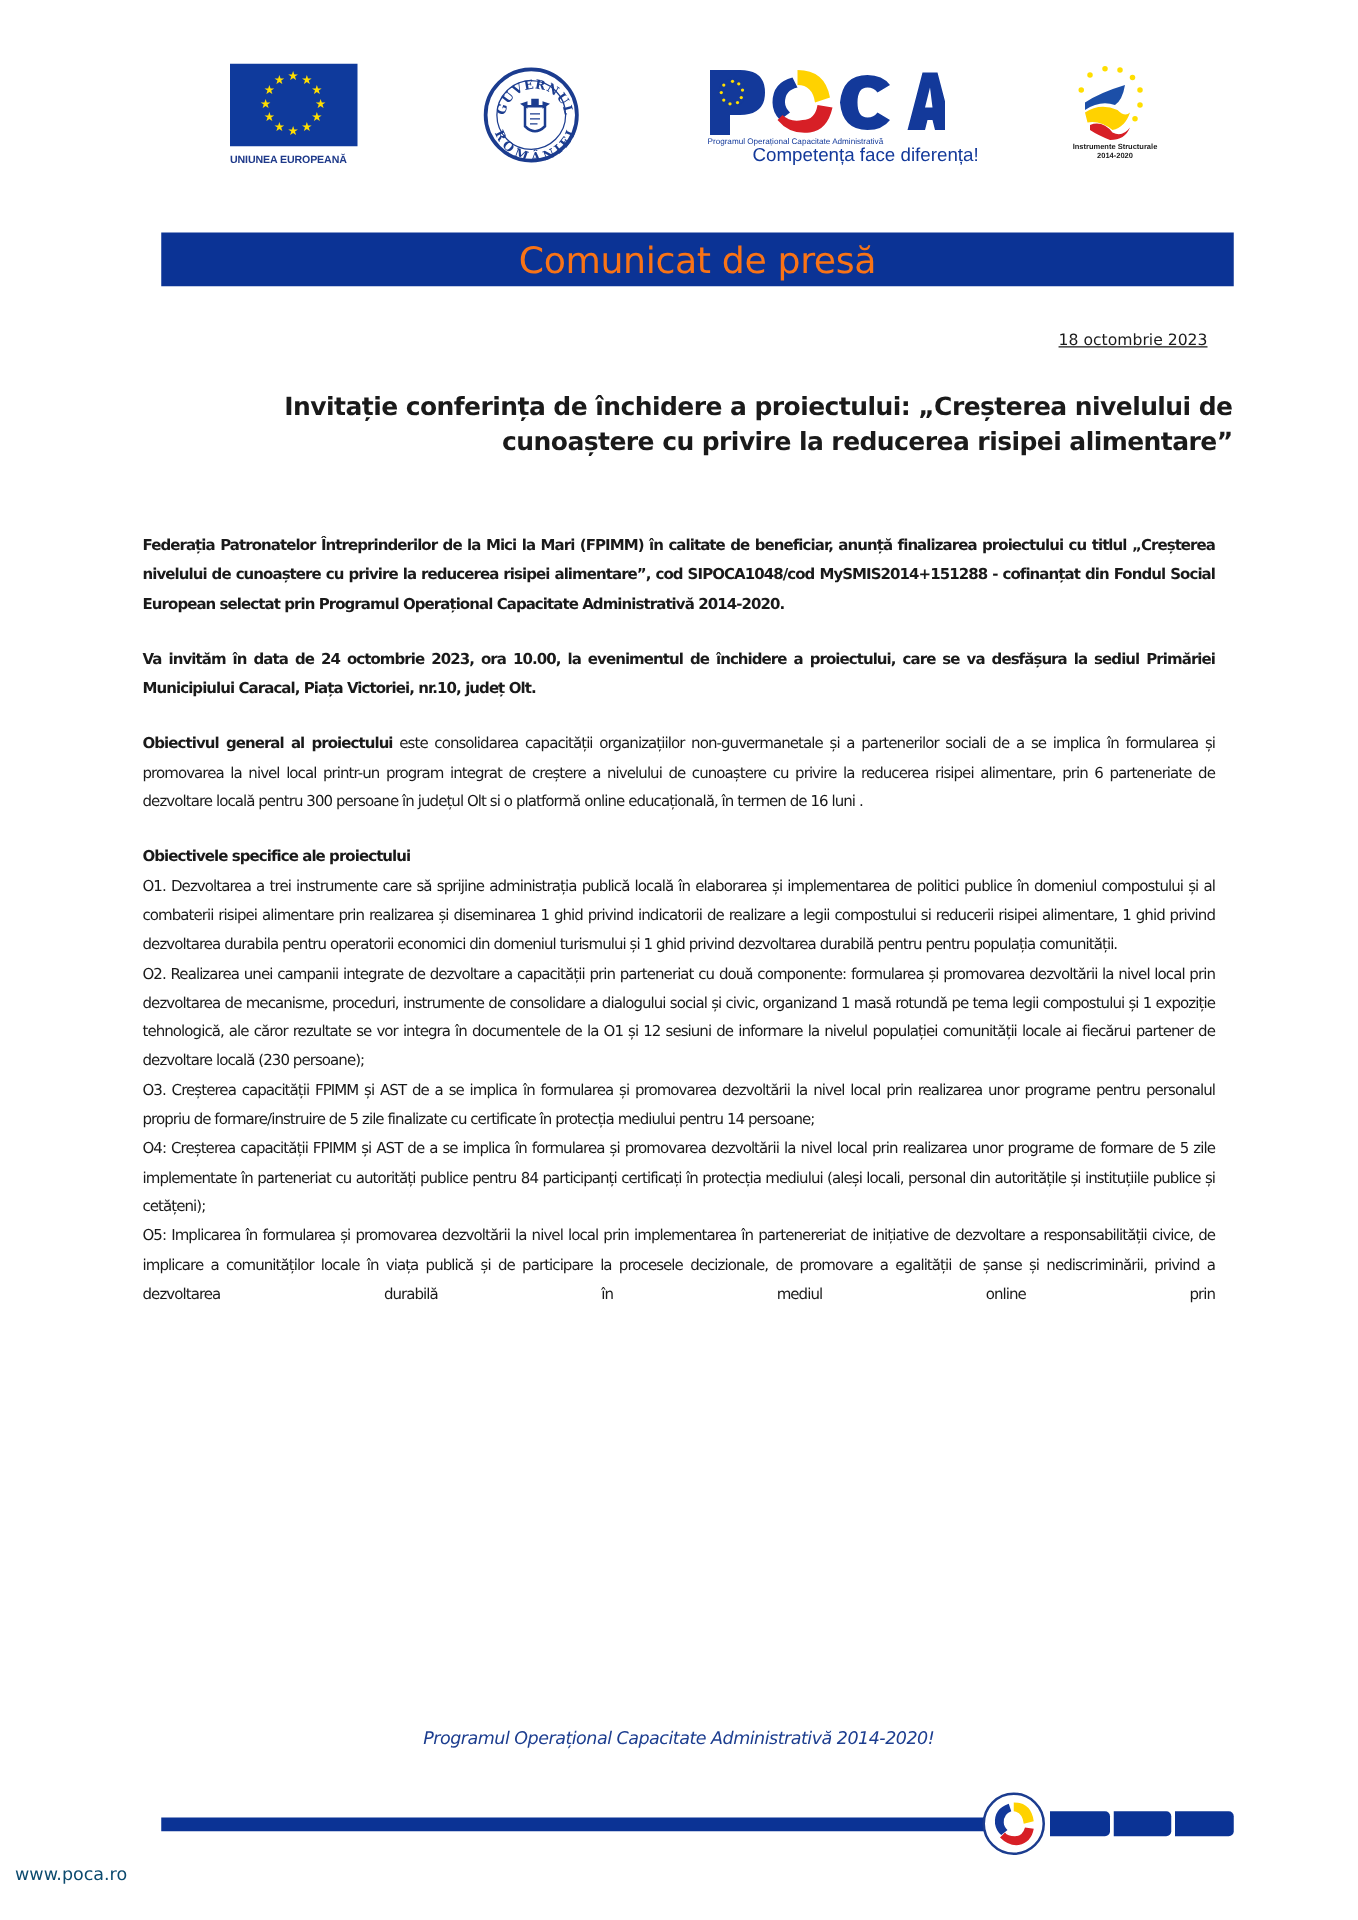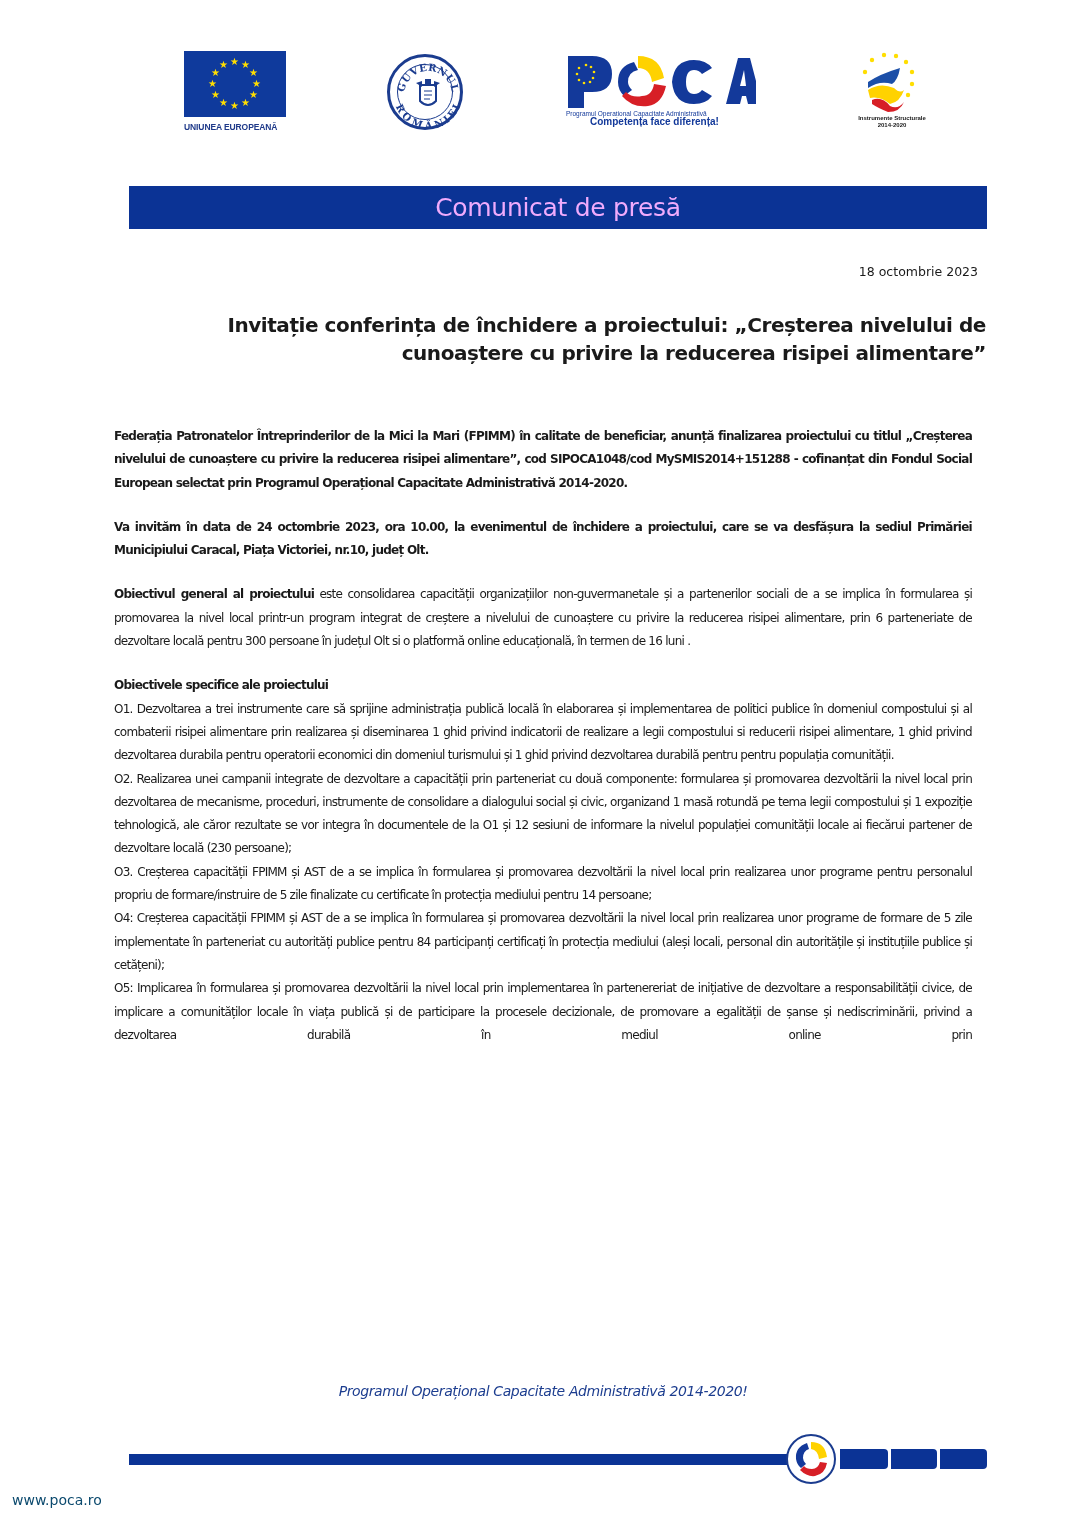--- a/index.html
+++ b/index.html
@@ -13,30 +13,30 @@
   .eu-label { font-size: 8.5px; font-weight: bold; color: #1f3a8a; margin-top: 5px; letter-spacing: -0.1px; white-space: nowrap; }
 
   .gov { position: absolute; left: 387px; top: 6px; width: 76px; height: 76px; border-radius: 50%;
          border: 3px solid #1b3c8f; box-sizing: border-box; background: #fff; }
   .gov .inner { position: absolute; left: 7px; top: 7px; right: 7px; bottom: 7px; border-radius: 50%;
          border: 1.5px solid #1b3c8f; }
   .gov svg { position: absolute; left: 0; top: 0; }
 
   .poca { position: absolute; left: 566px; top: 4px; width: 190px; height: 80px; }
   .poca-sub1 { font-size: 6.5px; color: #13399a; margin-top: 2px; white-space: nowrap; }
-  .poca-sub2 { font-size: 10px; font-weight: bold; color: #13399a; margin-left: 24px; margin-top: -1px; white-space: nowrap; }
+  .poca-sub2 { font-size: 15px; font-weight: normal; color: #13399a; margin-left: 36px; margin-top: -1px; white-space: nowrap; }
 
   .is { position: absolute; left: 850px; top: 2px; width: 84px; height: 80px; }
   .is-label { position: absolute; left: 0; top: 65px; width: 84px; text-align: center; font-size: 6px; font-weight: bold; line-height: 7px; }
 
   .banner { position: absolute; left: 129px; top: 186px; width: 858px; height: 43px; background: #0b3395;
             display: flex; align-items: center; justify-content: center; }
-  .banner-title { color: #f0abfc; font-family: "DejaVu Sans", sans-serif; font-size: 25px; letter-spacing: -0.3px; }
+  .banner-title { color: #f97316; font-family: "DejaVu Sans", sans-serif; font-size: 29px; letter-spacing: -0.3px; }
 
-  .date { position: absolute; right: 108px; top: 264px; font-size: 12.5px; font-family: "DejaVu Sans", sans-serif; }
+  .date { position: absolute; right: 120px; top: 264px; font-size: 12.5px; font-family: "DejaVu Sans", sans-serif; text-decoration: underline; }
 
   .headline { position: absolute; left: 130px; width: 856px; top: 311px; text-align: right;
               font-family: "DejaVu Sans", sans-serif; font-weight: bold; font-size: 20px; line-height: 28px; letter-spacing: -0.45px; }
 
   .body { position: absolute; left: 114px; width: 858px; top: 425px;
           font-family: "DejaVu Sans", sans-serif; font-size: 12px; line-height: 23.3px; text-align: justify;
           letter-spacing: -0.75px; word-spacing: 0px; }
   .body p { margin: 0; }
   .p-bold { font-weight: bold; }
   .gap { height: 21px; }

